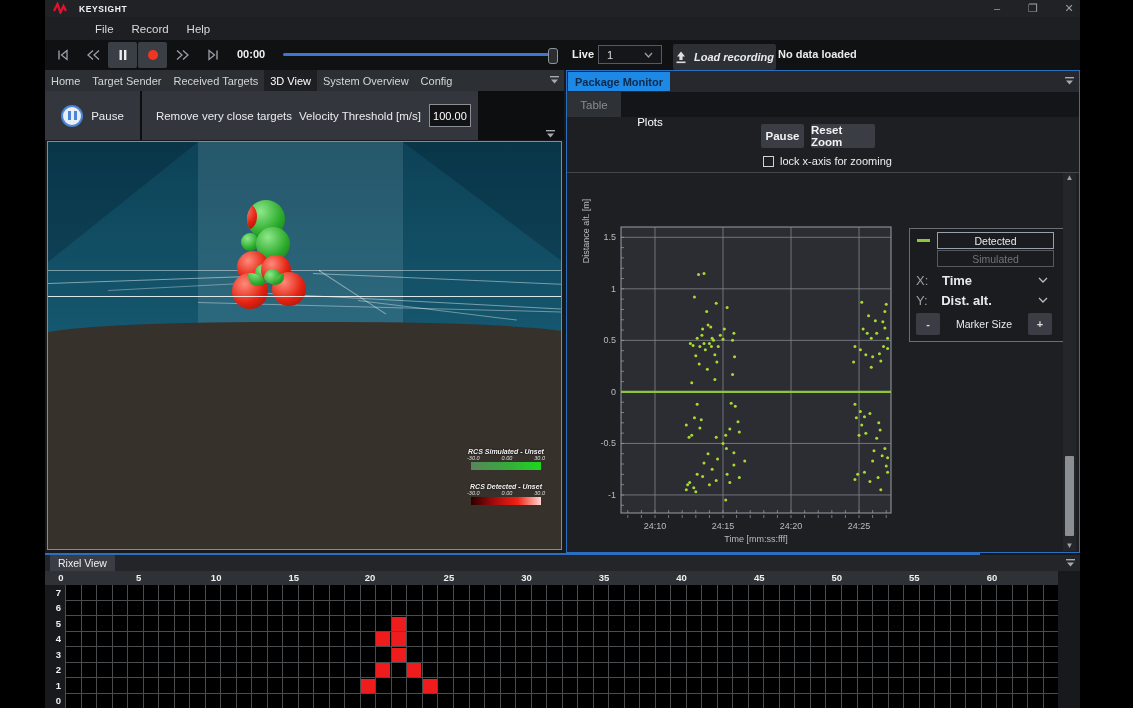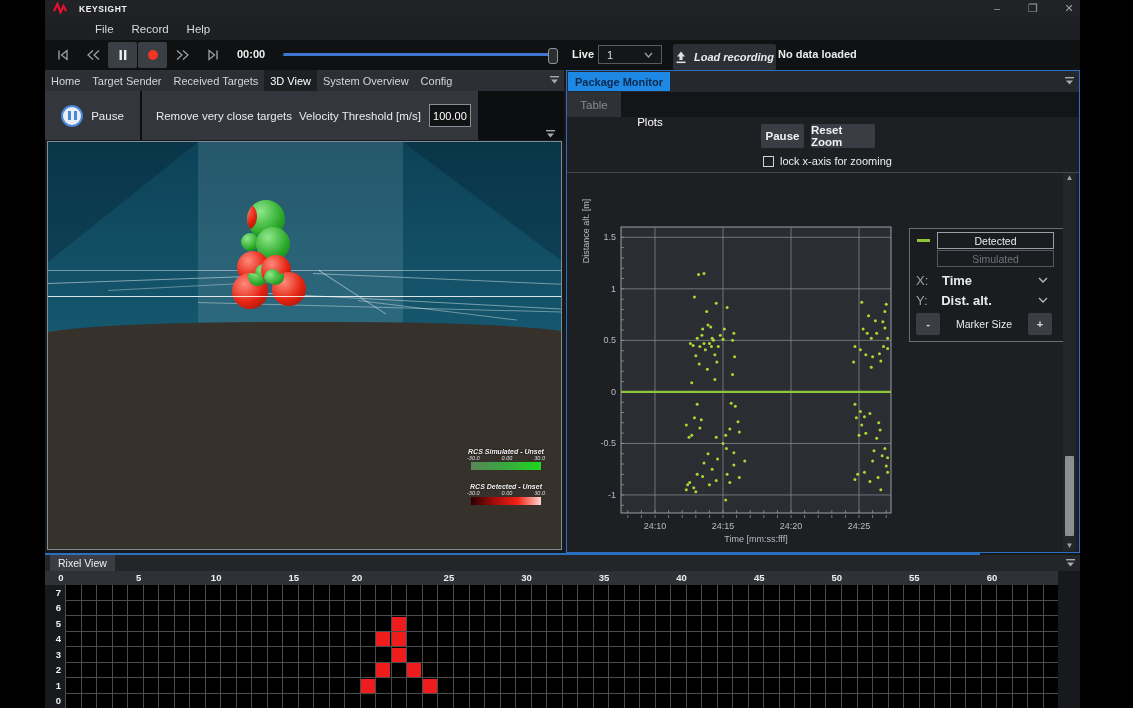--- a/index.html
+++ b/index.html
@@ -538,21 +538,21 @@
       <svg class="abs panel-menu-icon" style="left:1021px;top:4px">
           <rect x="0" y="0" width="9" height="1.4" fill="#a6aab0"></rect>
           <path d="M1 3.4 L8 3.4 L4.5 7.4 Z" fill="#a6aab0"></path>
         </svg>
     </div>
     <div class="abs" id="col-header">
         <div class="abs col-lab" style="left: 16px;">0</div>
         <div class="abs col-lab" style="left: 93.5781px;">5</div>
         <div class="abs col-lab" style="left: 171.156px;">10</div>
         <div class="abs col-lab" style="left: 248.734px;">15</div>
-        <div class="abs col-lab" style="left: 312px;">20</div>
+        <div class="abs col-lab" style="left: 325px;">20</div>
         <div class="abs col-lab" style="left: 403.891px;">25</div>
         <div class="abs col-lab" style="left: 481.469px;">30</div>
         <div class="abs col-lab" style="left: 559.047px;">35</div>
         <div class="abs col-lab" style="left: 636.625px;">40</div>
         <div class="abs col-lab" style="left: 714.203px;">45</div>
         <div class="abs col-lab" style="left: 791.781px;">50</div>
         <div class="abs col-lab" style="left: 869.359px;">55</div>
         <div class="abs col-lab" style="left: 946.938px;">60</div>
       </div>
     <div class="abs" id="row-labels">

